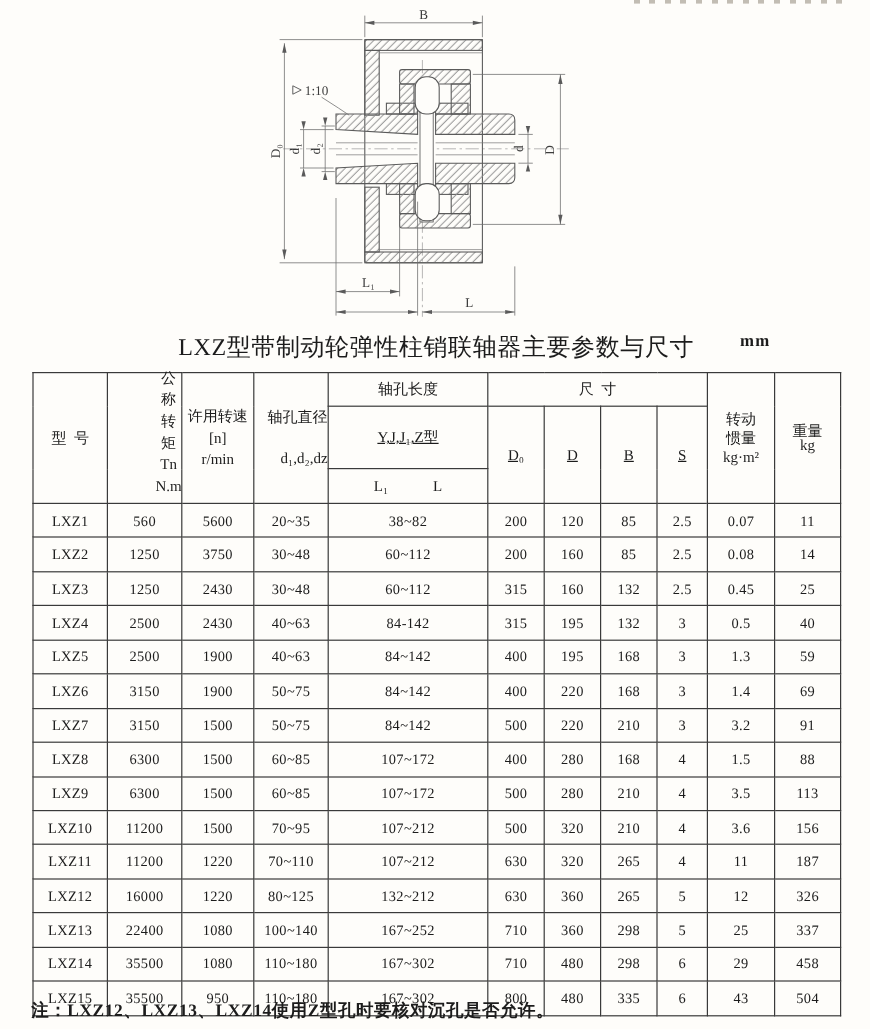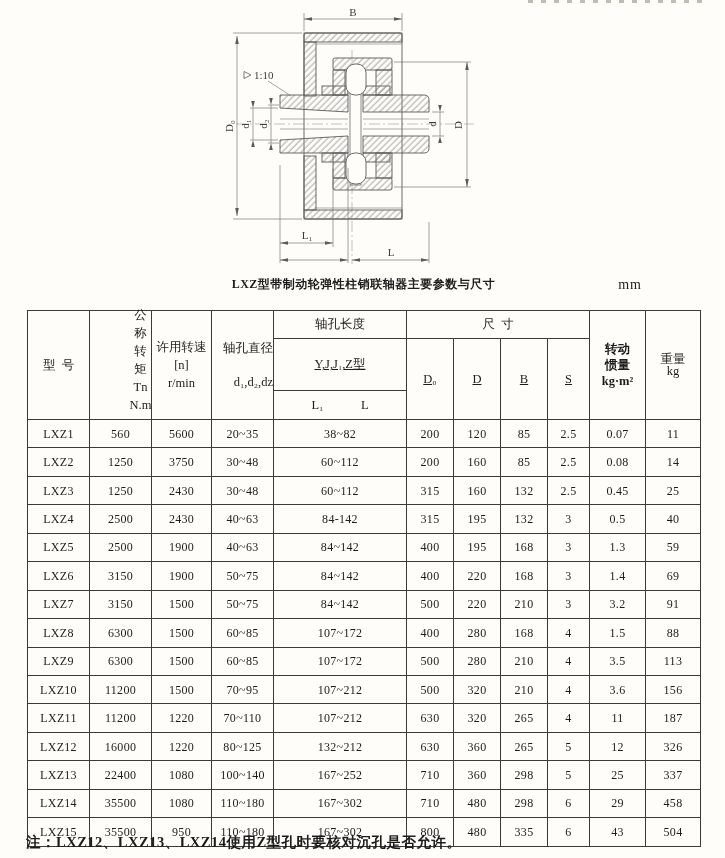--- a/index.html
+++ b/index.html
@@ -8,35 +8,35 @@
 
   
   .clipped-top{position:absolute;top:0;left:528px;width:180px;height:3px;
     background:repeating-linear-gradient(90deg,#b3ada2 0 5px,transparent 5px 13px);opacity:.8;}
 
   
   #drawing{position:absolute;top:0;left:0;}
 
   
   .title-row{position:absolute;top:276px;left:27px;width:673px;height:22px;}
-  .table-title{display:block;text-align:center;font-size:12px;font-weight:bold;letter-spacing:.5px;}
-  .unit{position:absolute;right:58px;top:1px;font-size:14px;font-weight:normal;letter-spacing:1px;}
+  .table-title{display:block;text-align:center;font-size:20px;font-weight:normal;letter-spacing:.5px;}
+  .unit{position:absolute;right:58px;top:1px;font-size:14px;font-weight:bold;letter-spacing:1px;}
 
   
   table.params{position:absolute;top:310px;left:27px;width:673px;border-collapse:collapse;
     table-layout:fixed;font-size:12px;line-height:1;}
   table.params th,table.params td{border:1px solid #3a3a3a;padding:0;text-align:center;
     vertical-align:middle;font-weight:normal;}
   table.params thead th{font-size:12.5px;}
   table.params tbody td{height:27.45px;font-size:12px;letter-spacing:.3px;}
   .pre{white-space:pre;}
   .hstack{display:flex;flex-direction:column;align-items:center;justify-content:center;}
   .hstack span{display:block;}
   .lh18 span{line-height:18px;}
-  .lh16 span{line-height:16px;font-weight:bold;}
+  .lh16 span{line-height:16px;}
   .gap22{row-gap:22px;align-items:flex-end;}
   .gap16{}
   .up6{transform:translateY(-5px);margin-left:40px;}
   .lrow{display:flex;justify-content:space-evenly;align-items:center;height:100%;}
 
   
   .footnote{position:absolute;top:833px;left:26px;font-size:14.5px;letter-spacing:.5px;font-weight:bold;}
 
   
   #drawing text{fill:#3c3c3c;font-family:"Liberation Serif","DejaVu Serif",serif;font-size:11px;}

